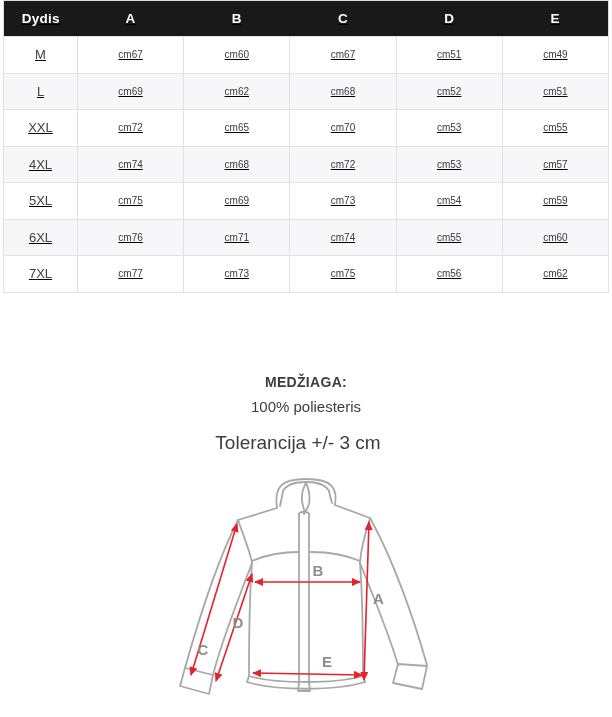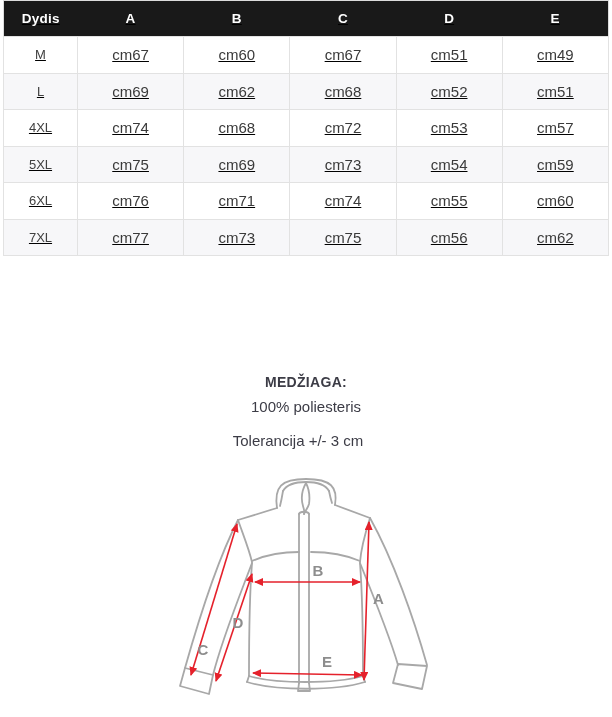--- a/index.html
+++ b/index.html
@@ -15,32 +15,32 @@
     text-decoration:underline;
   }
   .size-table col.c-size{width:74px;}
   .size-table th{
     background:#191919;color:#ffffff;height:33px;
     font-size:13.5px;font-weight:600;text-align:center;border:none;
     letter-spacing:.2px;
   }
   .size-table td{
     border:1px solid #e2e2e2;height:33.5px;text-align:center;
-    font-size:15px;color:#3a3a3a;background:#ffffff;
+    font-size:10px;color:#3a3a3a;background:#ffffff;
   }
   .size-table tbody tr:nth-child(even) td{background:#f7f7f9;}
   .size-table td.size-cell{font-size:13px;color:#404040;}
   
   .material{
     position:absolute;top:374px;left:0;width:612px;text-align:center;
     color:#3c3c46;
   }
   .material .mat-title{margin:0;font-size:14px;font-weight:bold;letter-spacing:.3px;}
   .material .mat-comp{margin:8px 0 8px 0;font-size:15px;}
-  .material .mat-tol{margin:17px 16px 0 0;font-size:15px;}
+  .material .mat-tol{margin:17px 16px 0 0;font-size:19px;}
   
   .diagram{position:absolute;left:146px;top:477px;width:320px;height:240px;}
   .diagram svg{display:block;width:320px;height:240px;}
   .jacket-line{fill:none;stroke:#a8a8a8;stroke-width:1.8;stroke-linecap:round;stroke-linejoin:round;}
   .arrow-line{fill:none;stroke:#e5212b;stroke-width:1.6;stroke-linecap:butt;}
   .measure-label{fill:#8d8d8d;font-size:15px;font-weight:bold;font-family:"Liberation Sans",sans-serif;}
 </style>
 </head>
 <body>
 
@@ -74,20 +74,28 @@
         <td>cm51</td>
         <td>cm49</td>
       </tr>
       <tr>
         <td class="size-cell">L</td>
         <td>cm69</td>
         <td>cm62</td>
         <td>cm68</td>
         <td>cm52</td>
         <td>cm51</td>
+      </tr>
+      <tr>
+        <td class="size-cell">XXL</td>
+        <td>cm72</td>
+        <td>cm65</td>
+        <td>cm70</td>
+        <td>cm53</td>
+        <td>cm55</td>
       </tr>
       <tr>
         <td class="size-cell">4XL</td>
         <td>cm74</td>
         <td>cm68</td>
         <td>cm72</td>
         <td>cm53</td>
         <td>cm57</td>
       </tr>
       <tr>

